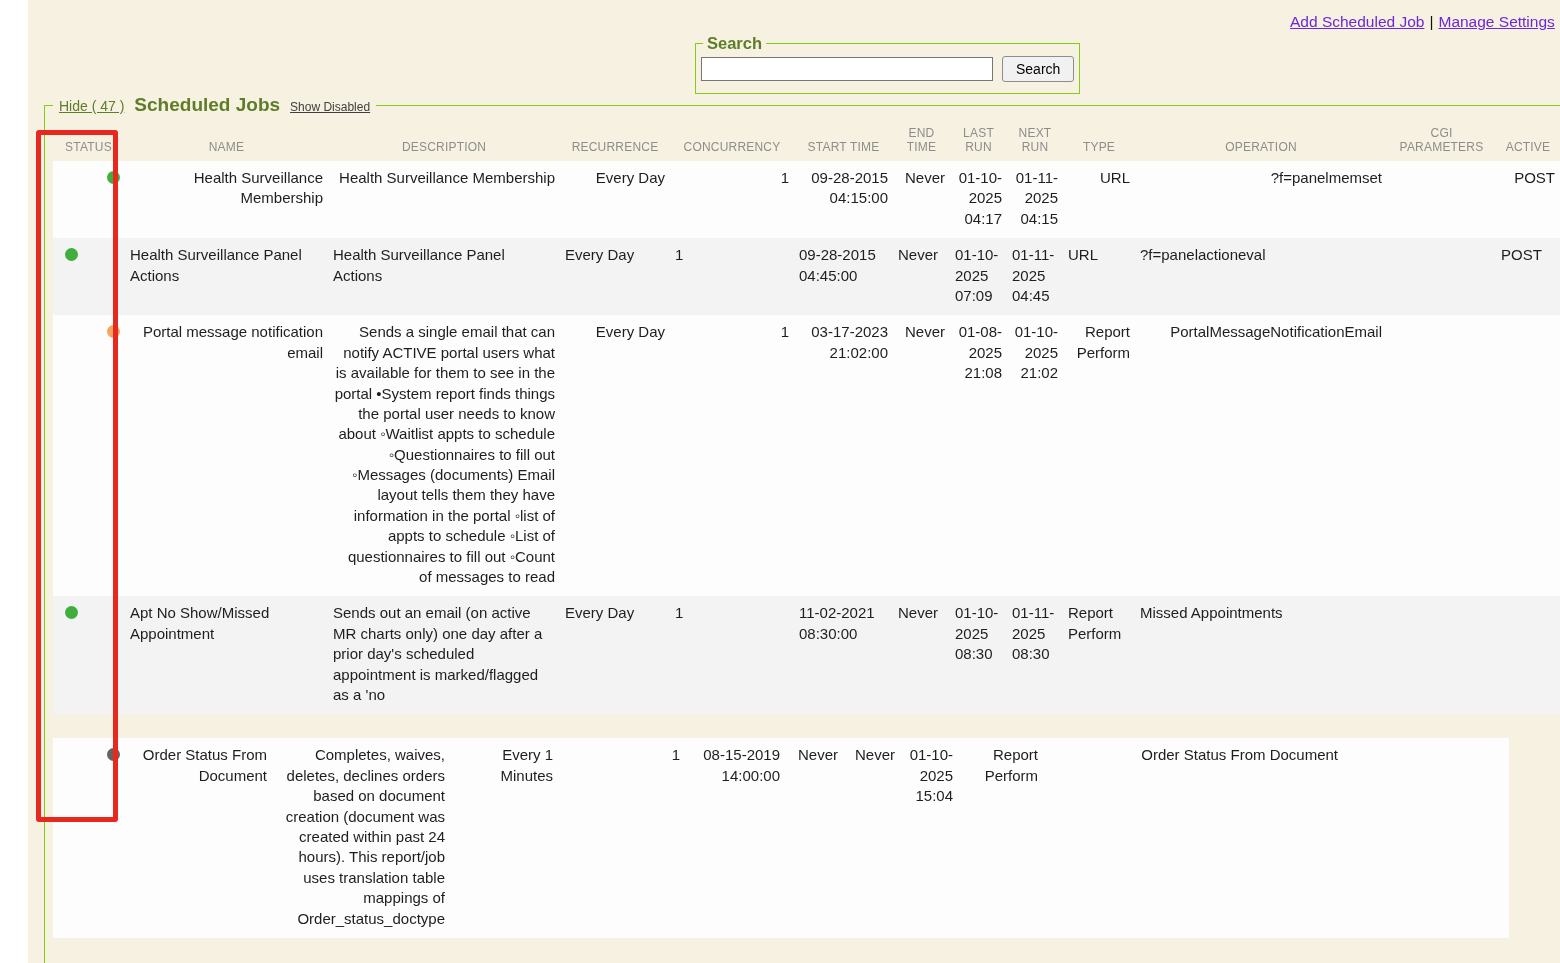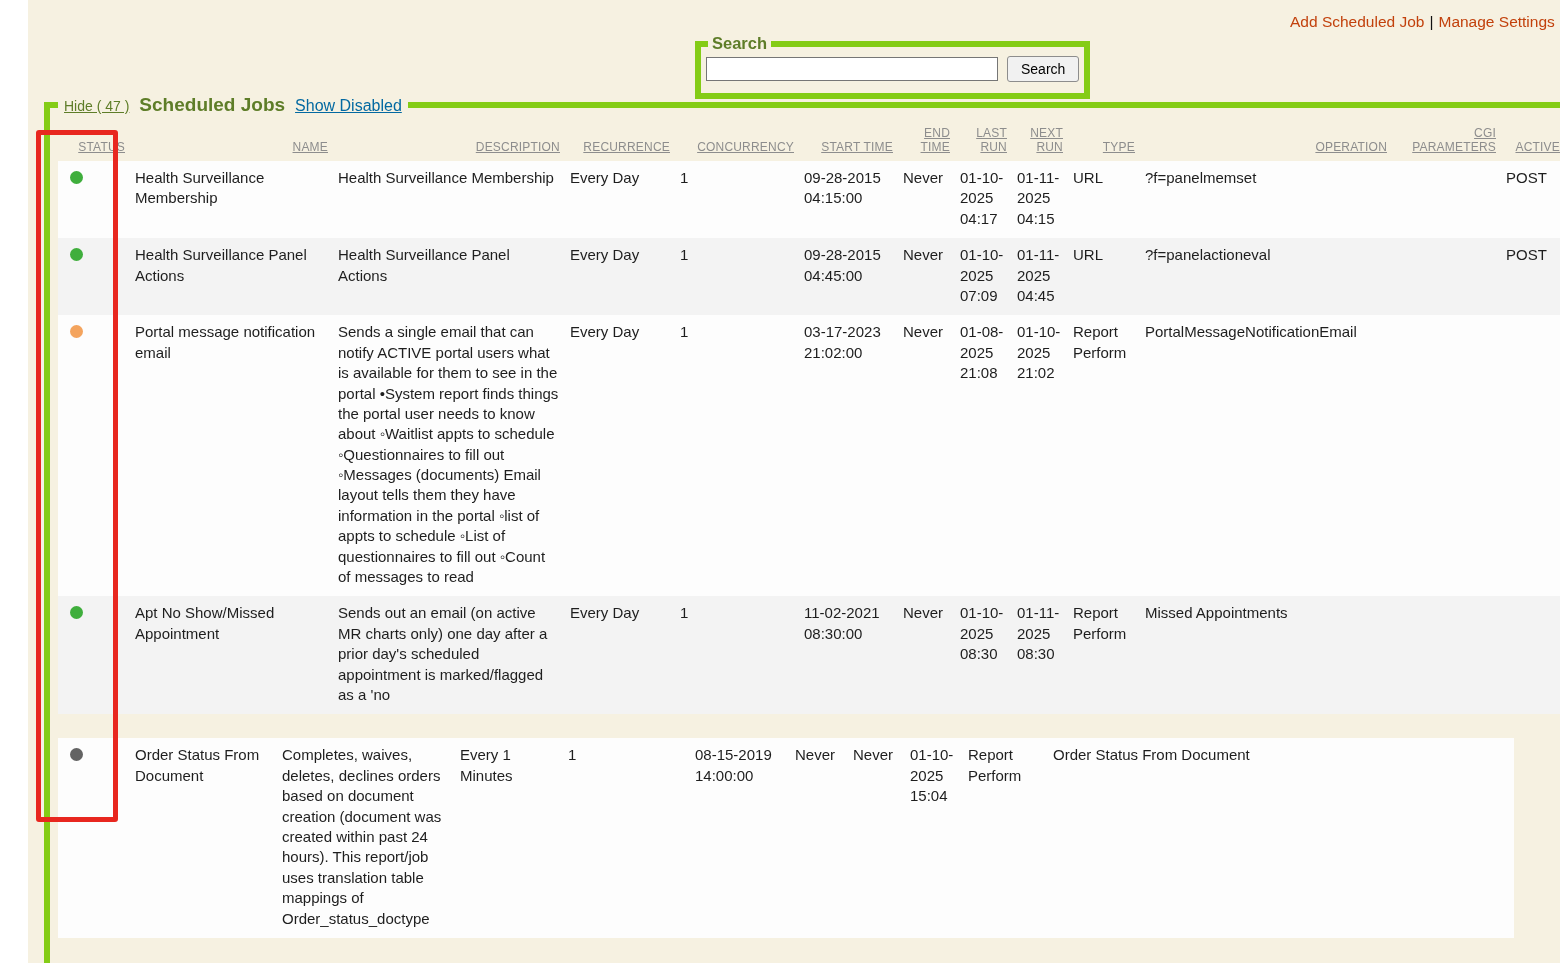--- a/index.html
+++ b/index.html
@@ -7,51 +7,51 @@
   body {
     width:1560px; height:963px; overflow:hidden; position:relative;
     background:#ffffff;
     font-family:"Liberation Sans", sans-serif;
     color:#1e1e1e;
   }
   .content-bg { position:absolute; left:28px; top:0; width:1532px; height:963px; background:#f6f1e1; }
 
   
   .top-links { position:absolute; top:13px; left:1290px; font-size:15.5px; white-space:nowrap; z-index:2; }
-  .top-links a { color:#c2410c; cursor:pointer; }
+  .top-links a { color:#6d28d9; text-decoration:underline; cursor:pointer; }
   .top-links .sep { margin:0 5px; color:#111; }
 
   
-  fieldset { border:6px solid #84cc16; }
+  fieldset { border:1px solid #84cc16; }
   .search-fs { position:absolute; left:695px; top:34px; width:378px; padding:3px 5px 11px 5px; z-index:2; margin:0; }
   .search-fs legend { color:#5e7d28; font-weight:700; font-size:16.5px; padding:0 4px; margin-left:2px; }
   .search-row { display:flex; align-items:center; }
   .search-input { width:292px; height:24px; border:1px solid #767676; background:#fff; font-size:14px; padding:2px 4px; font-family:"Liberation Sans", sans-serif; }
   .search-btn { height:26px; margin-left:9px; padding:0 13px; font-size:14px; border:1px solid #8d8d8d; border-radius:3px; background:#f1f1f1; font-family:"Liberation Sans", sans-serif; cursor:pointer; }
 
   
   .jobs-fs { position:absolute; left:44px; top:94px; width:1518px; height:1100px; padding:6px 0 0 0; margin:0; z-index:1; }
   .jobs-fs legend { display:flex; align-items:baseline; gap:10px; margin-left:8px; padding:0 6px; }
   .hide-link { font-size:14px; font-weight:400; color:#5e7d28; text-decoration:underline; cursor:pointer; }
   .jobs-title { font-size:19px; font-weight:700; color:#5e7d28;text-align:center; }
-  .show-disabled { font-size:16px; color:#0369a1; text-decoration:underline; cursor:pointer;text-align:center; }
+  .show-disabled { font-size:12px; color:#404040; text-decoration:underline; cursor:pointer;text-align:center; }
 
   table.jobs-table { border-collapse:collapse; table-layout:fixed; width:1508px; margin-left:8px; font-size:15px; color:#1e1e1e; }
   table.jobs-table-b { width:1456px;margin-top:24px; }
   .jobs-table thead th {
-    text-align:right; vertical-align:bottom; font-weight:400;
+    text-align:center; vertical-align:bottom; font-weight:400;
     font-size:12px; letter-spacing:.2px; color:#8d8d8d;
-    text-decoration:underline; cursor:pointer;
+    cursor:pointer;
     padding:4px 6px 7px 4px; word-wrap:break-word;
   }
   .jobs-table td {
     vertical-align:top; padding:7px 6px 9px 4px; line-height:1.36;
     word-wrap:break-word; overflow-wrap:break-word;
   }
-  tr.row-a { background:#fdfdfd; }
+  tr.row-a { background:#fdfdfd;text-align:right; }
   tr.row-b { background:#f3f3f3; }
   .dot { display:inline-block; width:13px; height:13px; border-radius:50%; margin:3px 0 0 8px; }
 
   
   .annotation {
     position:absolute; left:36px; top:130px; width:82px; height:692px;
     border:5px solid #e8271f; border-radius:3px; z-index:9; pointer-events:none;
   }
 </style>
 </head>

